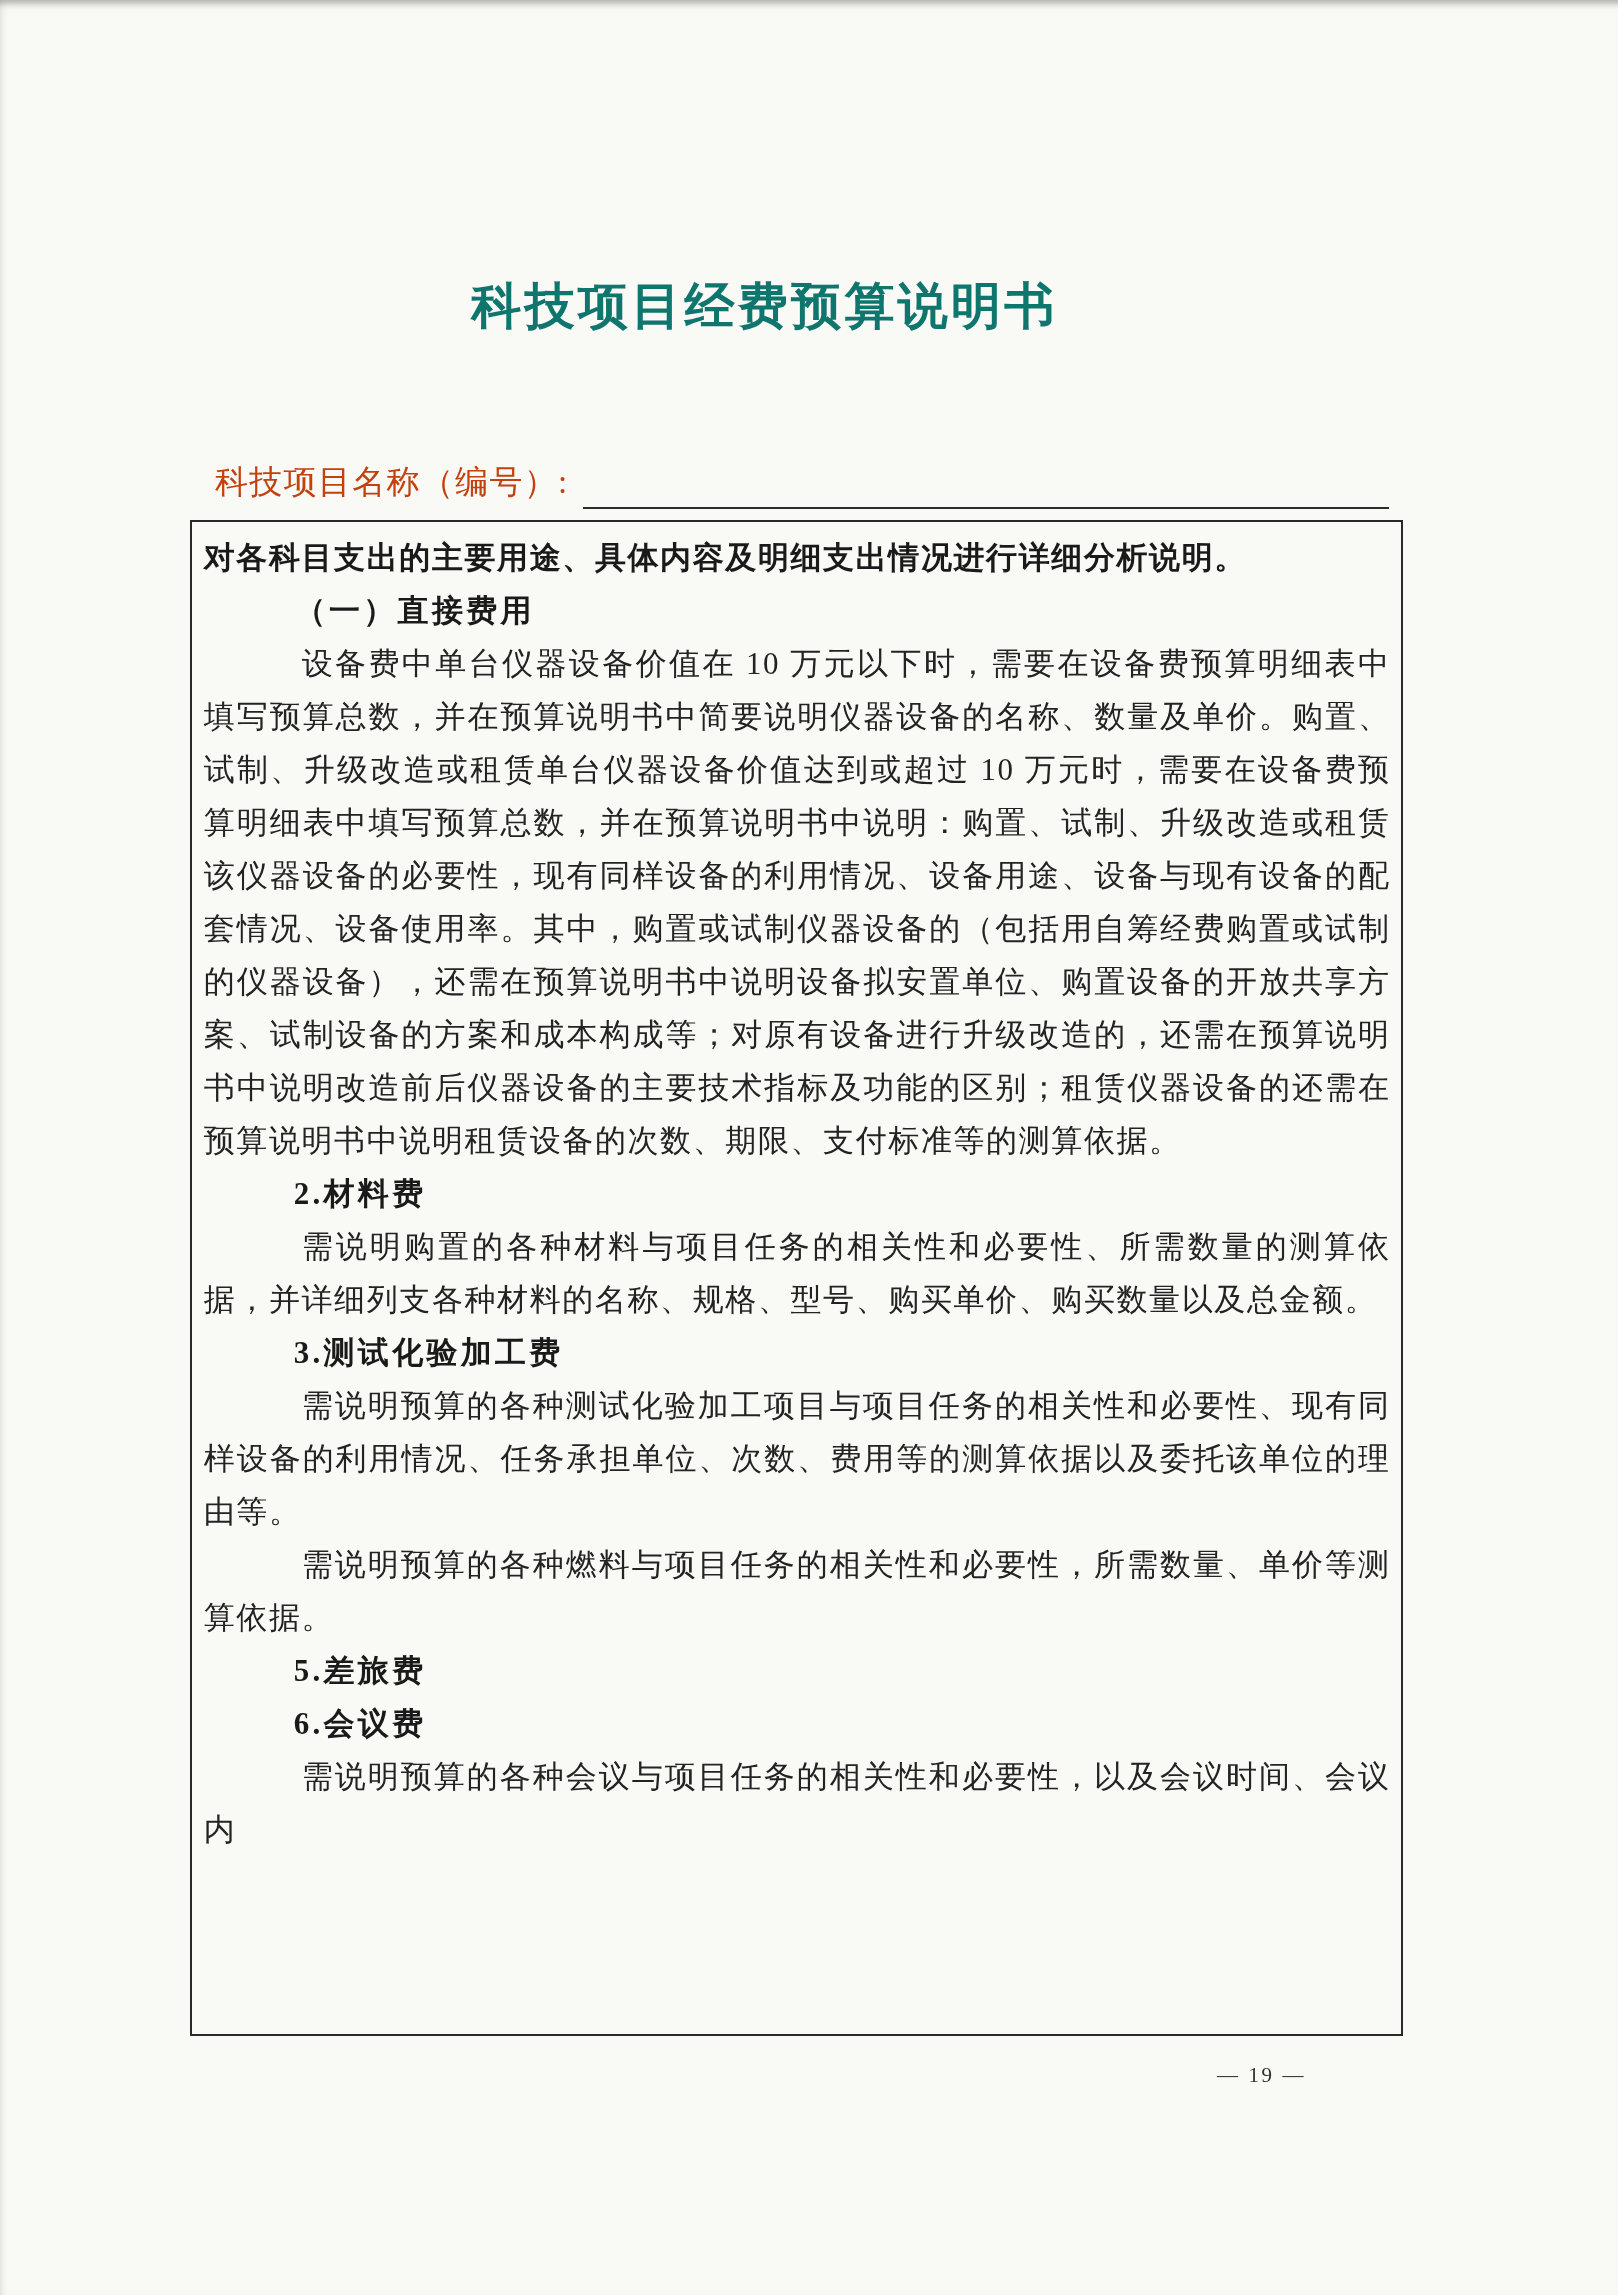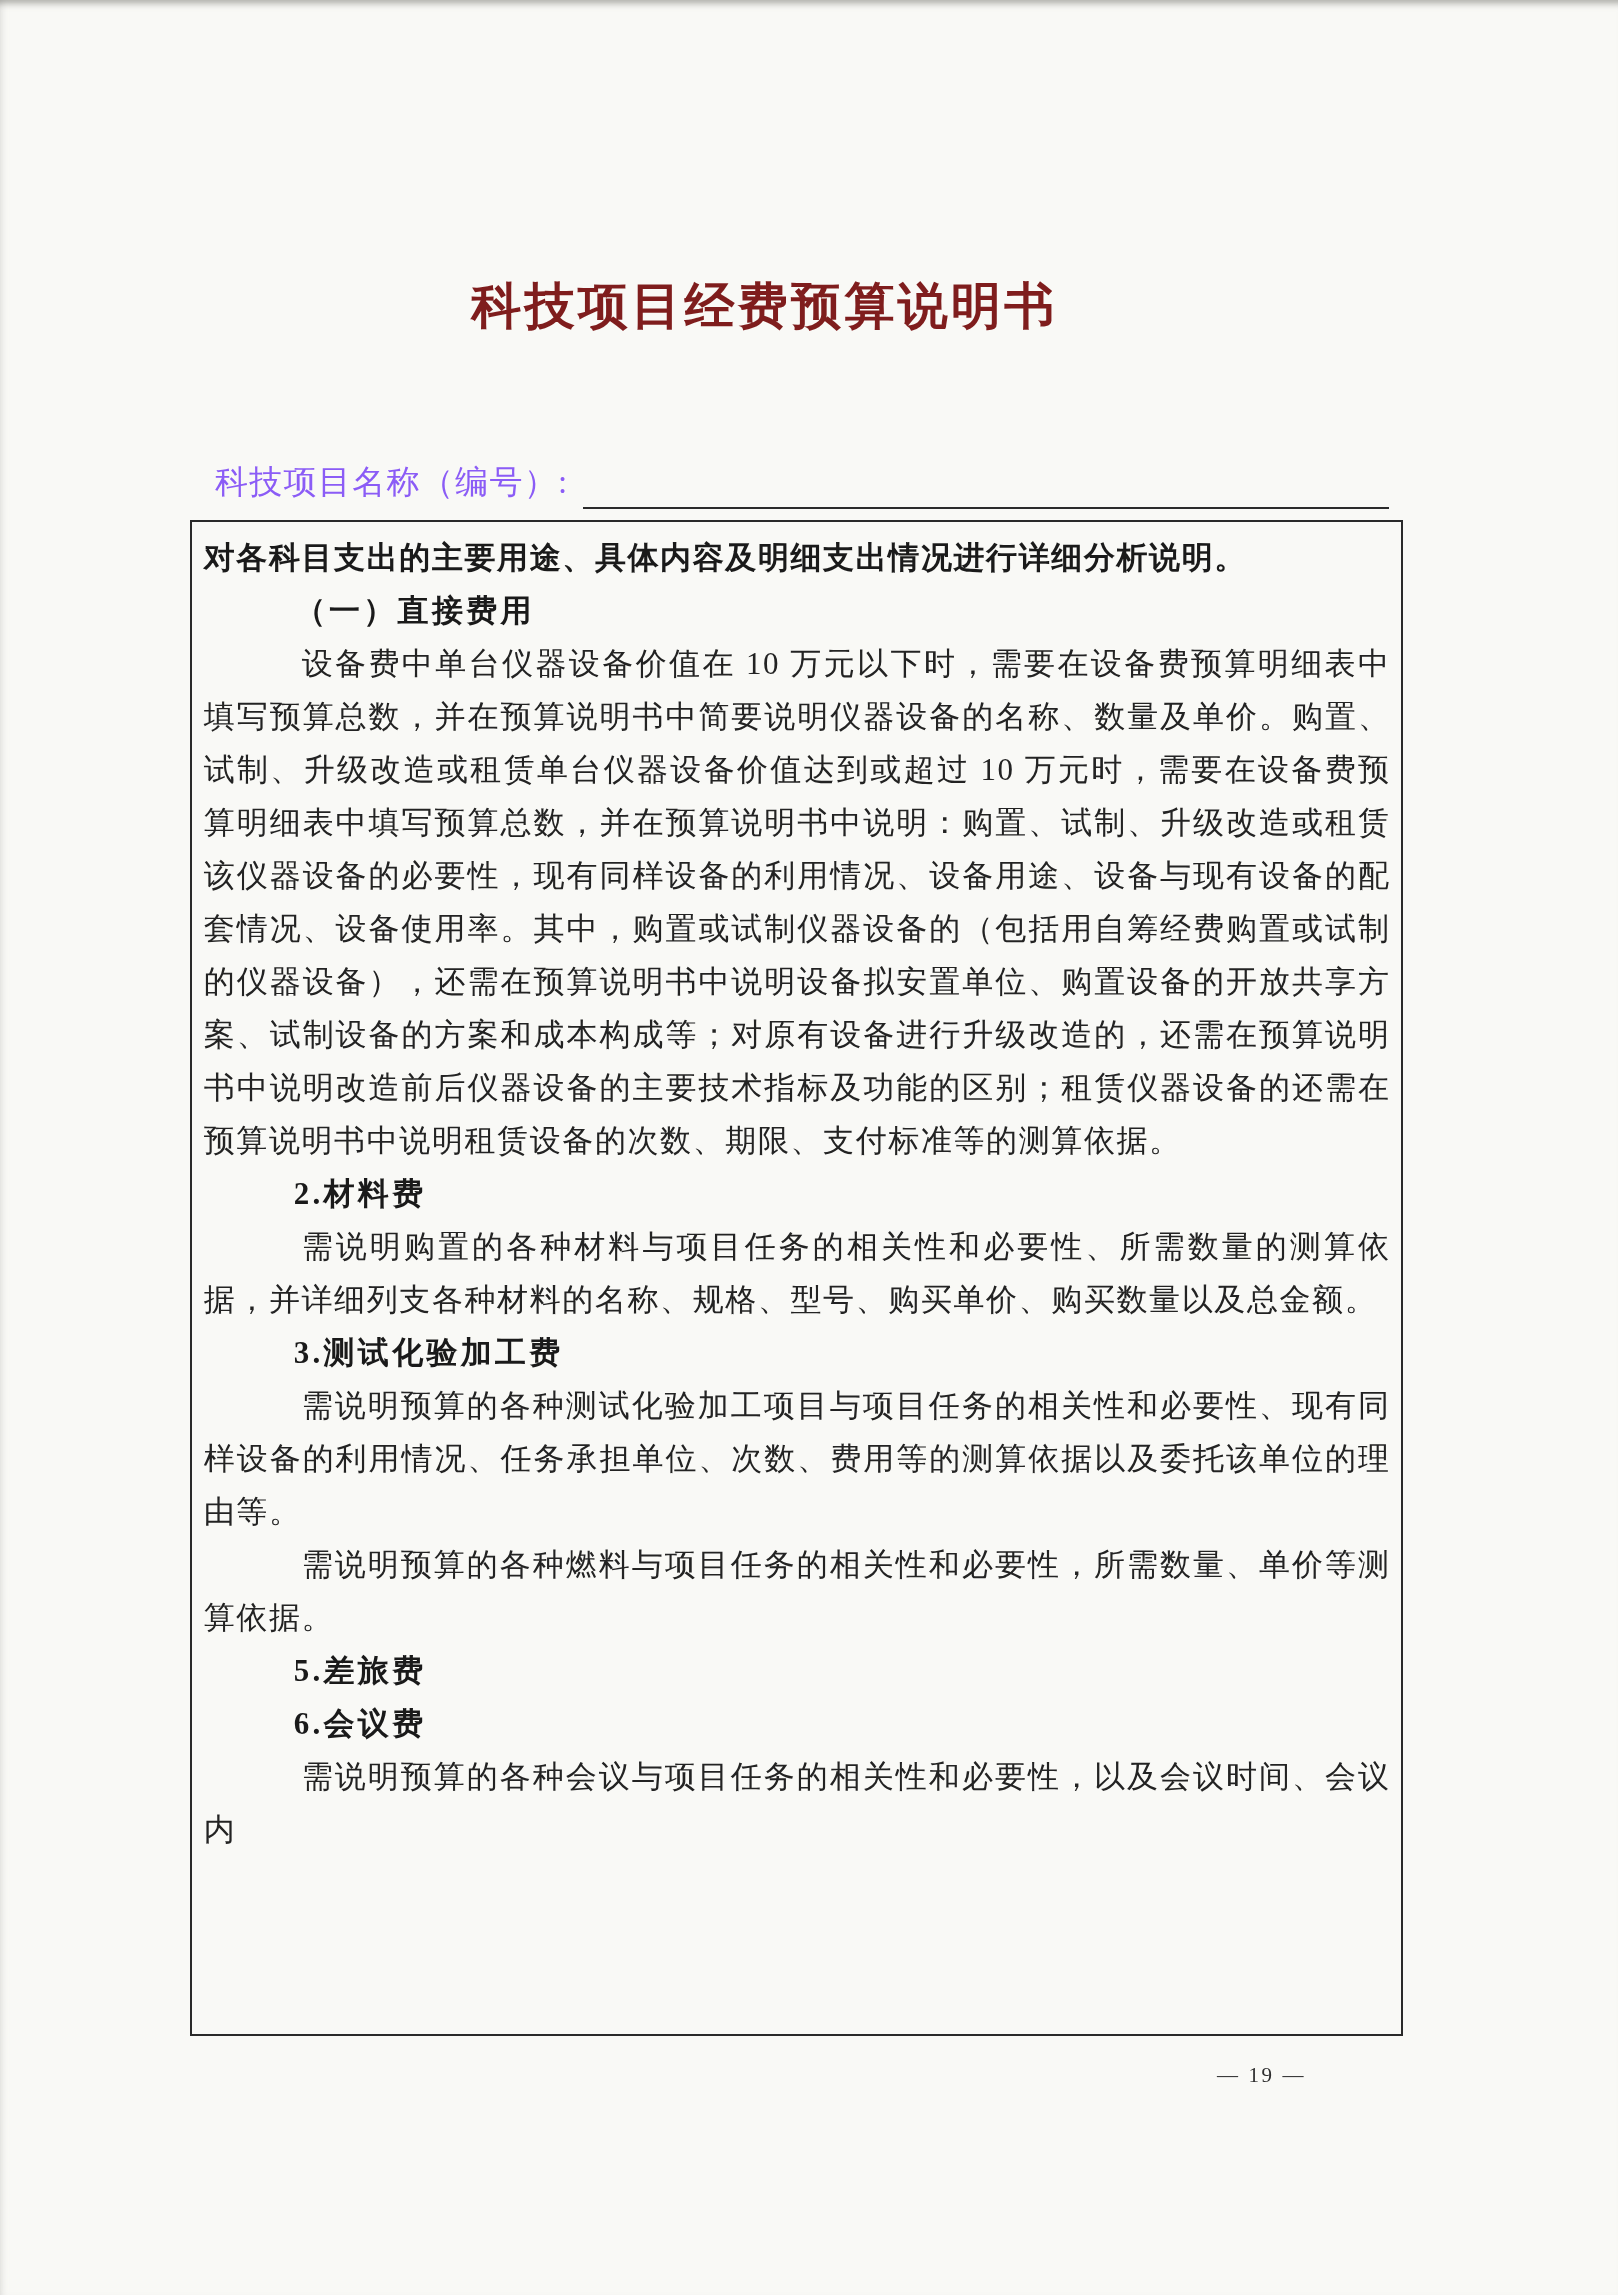--- a/index.html
+++ b/index.html
@@ -17,31 +17,31 @@
     box-shadow: inset 0 9px 6.5px -5.2px rgba(120,120,115,.55),
                 inset 6.5px 0 9px -6.5px rgba(150,150,145,.35);
   }
   .doc-title {
     position:absolute;
     left:171px; top:273px; width:1187px;
     text-align:center;
     font-size:50px;
     font-weight:bold;
     letter-spacing:3.3px;
-    color:#7f1d1d;
+    color:#0f766e;
     white-space:nowrap;
   }
   .name-row {
     position:absolute;
     left:215px; right:230px; top:460px;
     display:flex;
     align-items:flex-end;
     font-size:33px;
     letter-spacing:1.3px;
-    color:#8b5cf6;
+    color:#c2410c;
     white-space:nowrap;
   }
   .name-label { padding-bottom:3.9px; }
   .name-line {
     flex:1;
     margin-left:14.3px;
     height:39px;
     border-bottom:2.6px solid #2b2b2b;
   }
   .notes-box {

